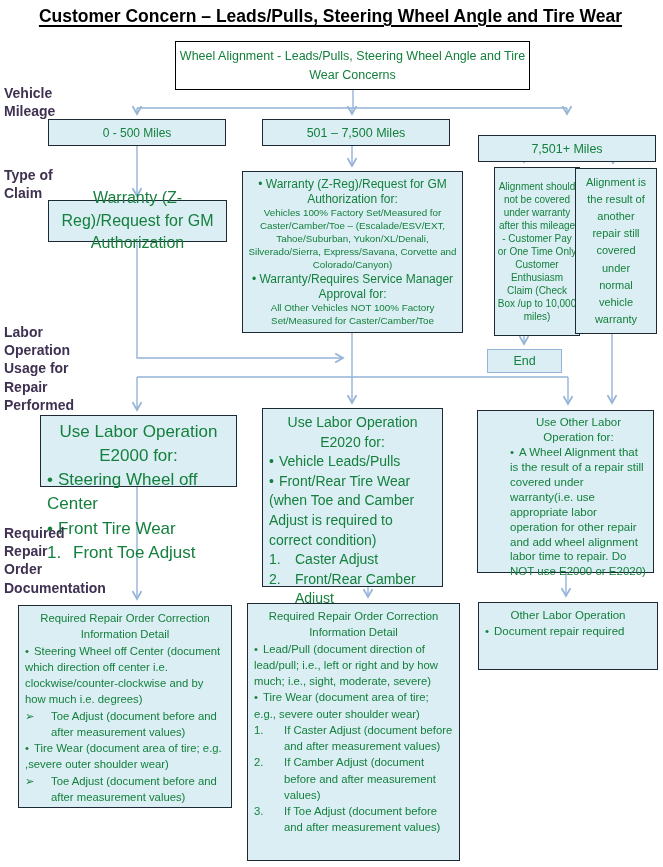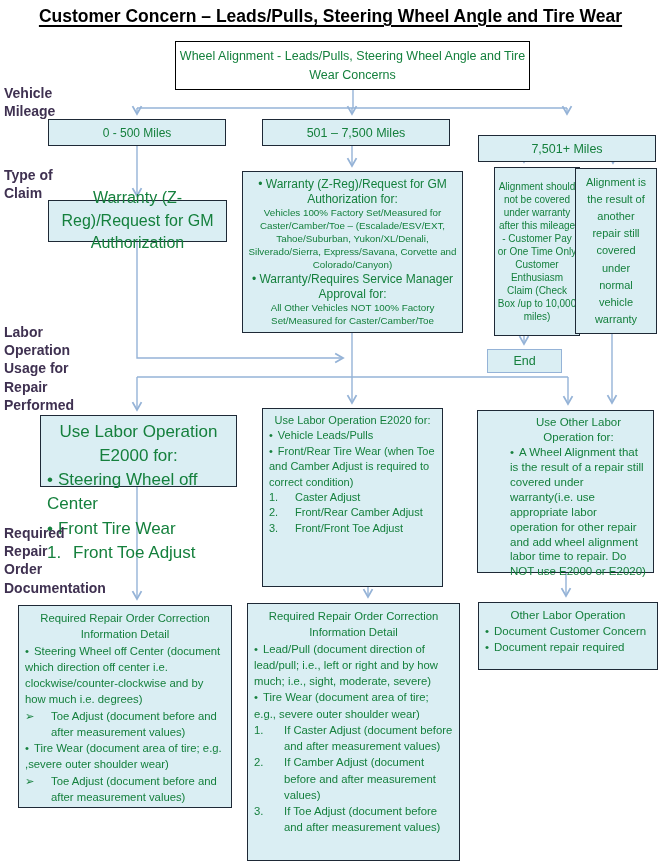--- a/index.html
+++ b/index.html
@@ -36,21 +36,21 @@
   #topBox{left:175px;top:41px;width:355px;height:49px;font-size:12.5px;line-height:1.45;}
   #m1{left:48px;top:119px;width:178px;height:27px;font-size:12px;}
   #m2{left:262px;top:119px;width:188px;height:27px;font-size:12.5px;}
   #m3{left:478px;top:135px;width:178px;height:27px;font-size:12.5px;}
   #claimLeft{left:48px;top:200px;width:179px;height:42px;font-size:16px;line-height:1.4;}
   #claimMid{left:242px;top:171px;width:221px;height:162px;font-size:12px;line-height:1.26;text-align:center;padding:5px 4px;}
   #claimRightA{left:478px;top:167px;width:86px;height:169px;font-size:10px;line-height:1.3;padding:4px 2px;margin-left:16px;}
   #claimRightB{left:575px;top:168px;width:82px;height:166px;font-size:11px;line-height:1.55;padding:4px 10px;}
   #endBox{left:487px;top:349px;width:75px;height:24px;font-size:12.5px;}
   #e2000{left:40px;top:415px;width:197px;height:72px;font-size:17px;line-height:1.42;}
-  #e2020{left:262px;top:408px;width:181px;height:179px;font-size:11px;line-height:1.4;}
+  #e2020{left:262px;top:408px;width:181px;height:179px;font-size:14px;line-height:1.4;}
   #otherLabor{left:477px;top:410px;width:177px;height:163px;font-size:11.5px;line-height:1.3;padding-left:32px;}
   #docLeft{left:18px;top:605px;width:214px;height:203px;font-size:11.3px;line-height:1.44;}
   #docMid{left:247px;top:603px;width:213px;height:258px;font-size:11.3px;line-height:1.44;}
   #docRight{left:478px;top:602px;width:180px;height:68px;font-size:11.5px;line-height:1.4;}
   #lblMileage{top:84px;}
   #lblClaim{top:166px;}
   #lblLabor{top:323px;}
   #lblDoc{top:524px;}
 </style>
 </head>
@@ -183,17 +183,16 @@
         <span>If Camber Adjust (document before and after measurement values)</span>
       </div>
     <div class="li hang wide">
         <span class="m">3.</span>
         <span>If Toe Adjust (document before and after measurement values)</span>
       </div>
   </div>
 
   <div class="box pad" id="docRight">
     <div class="hd-c">Other Labor Operation</div>
-    <div class="li"><span class="m">•</span><span>Document Customer Concern</span></div>
     <div class="li"><span class="m">•</span><span>Document repair required</span></div>
   </div>
 
 </div>
 
 </body></html>

